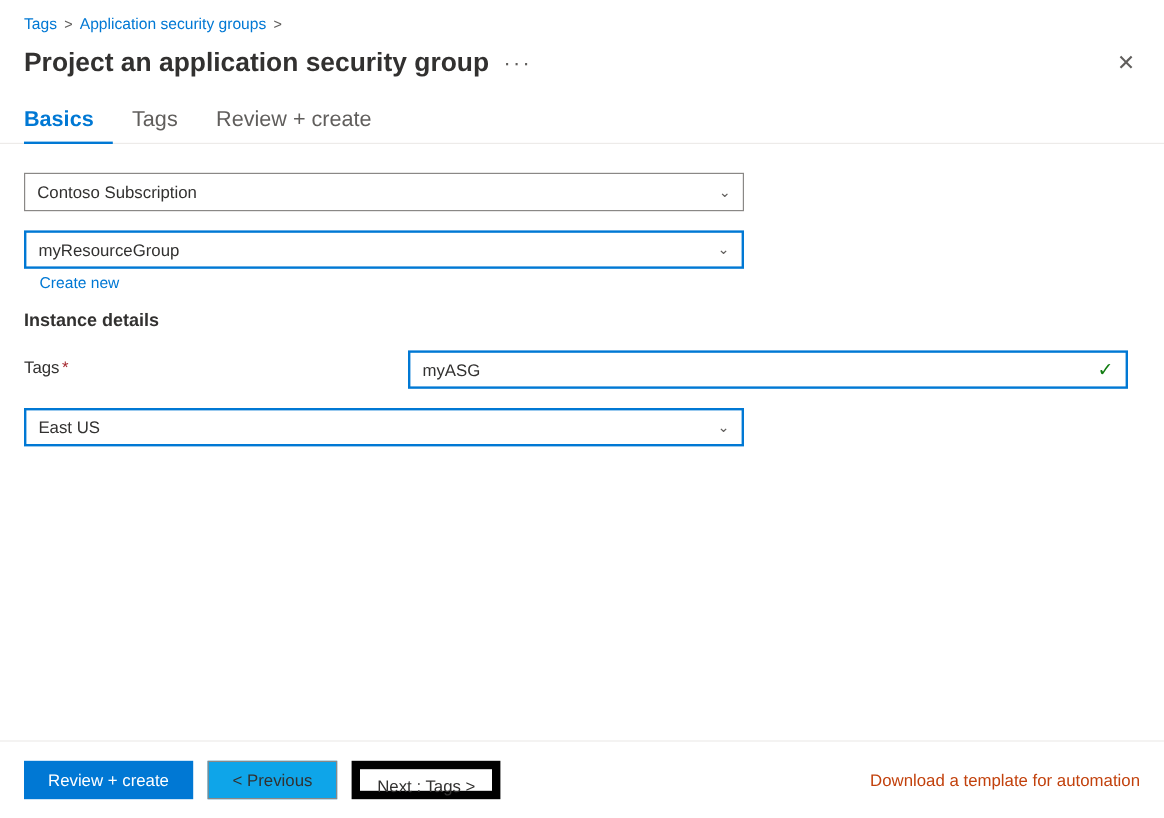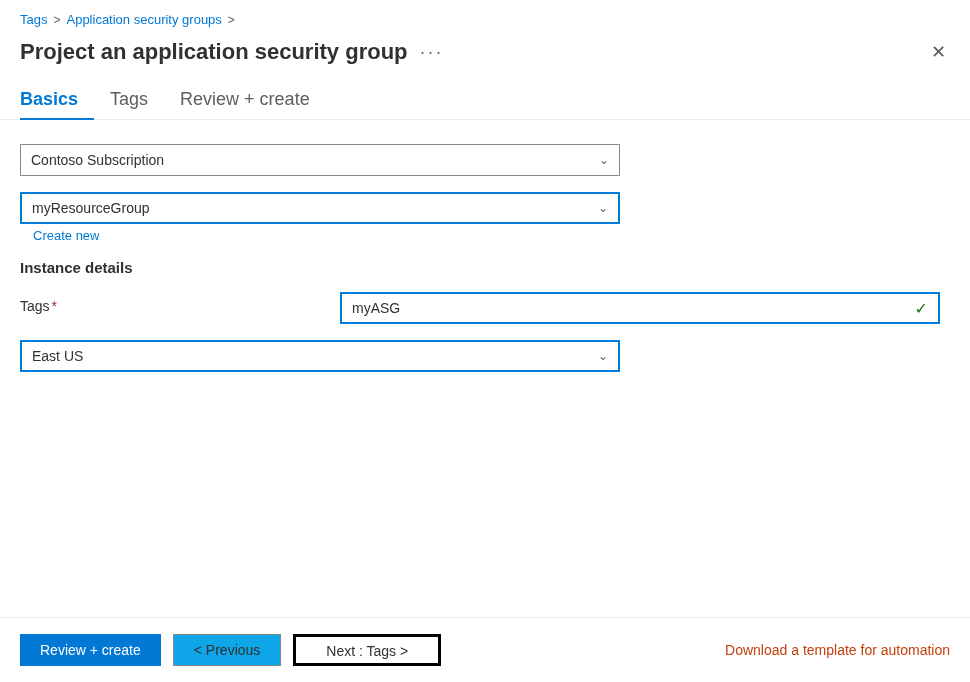--- a/index.html
+++ b/index.html
@@ -247,22 +247,22 @@
       color: #c2410c;
       font-size: 14px;
       cursor: pointer;
       padding: 0;
       margin-left: auto;
     }
 
     .btn-next {
       background: #ffffff;
       color: #323130;
-      border: 3px solid #000000;
-      padding: 6px 30px;
+      border: 7px solid #000000;
+      padding: 6px 14px;
       font-size: 14px;
       cursor: pointer;
       height: 32px;
     }
   </style>
 </head>
 <body>
 
 <div class="breadcrumb">
   <a class="breadcrumb-link">Tags</a>

